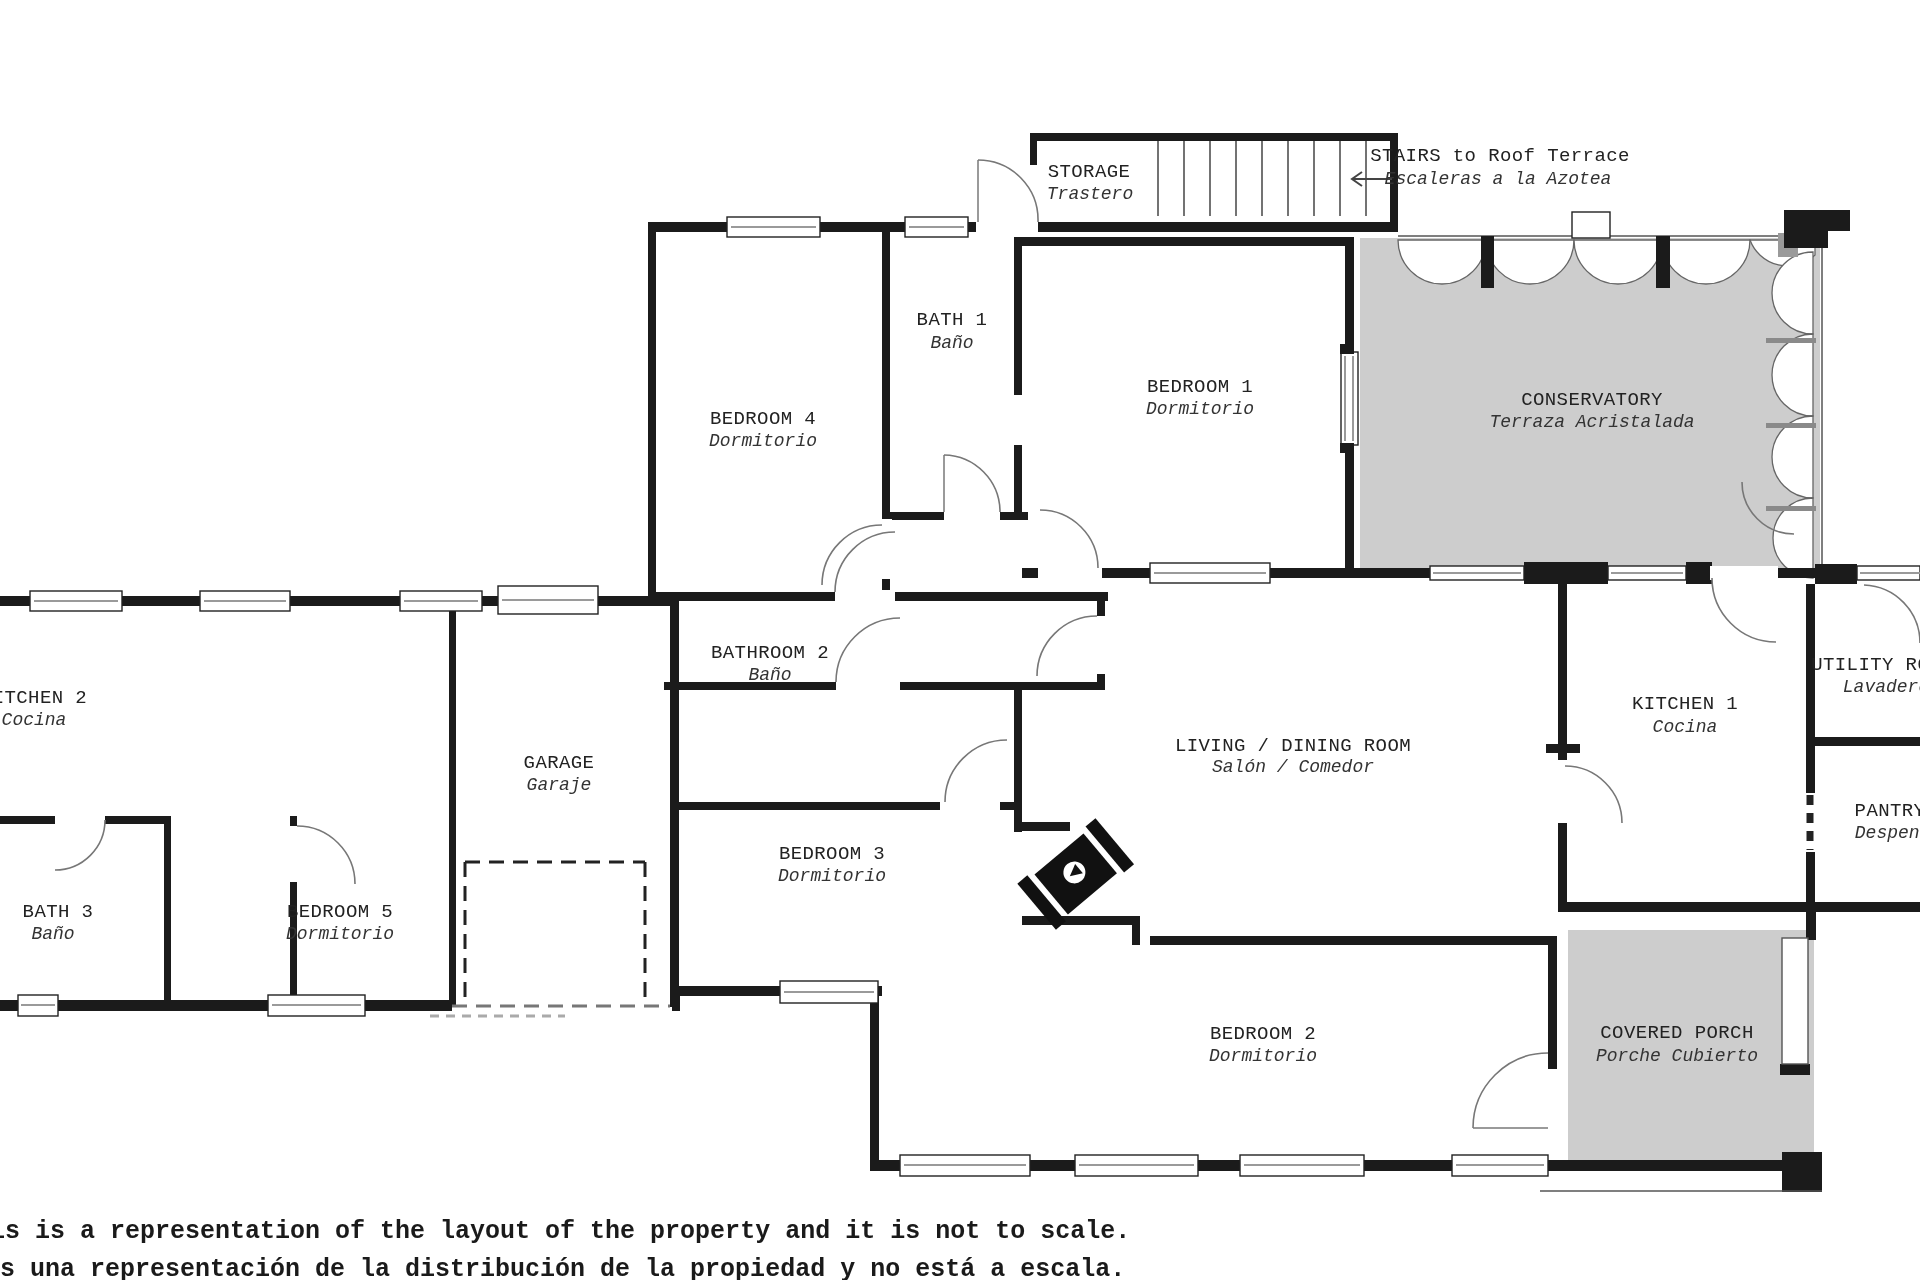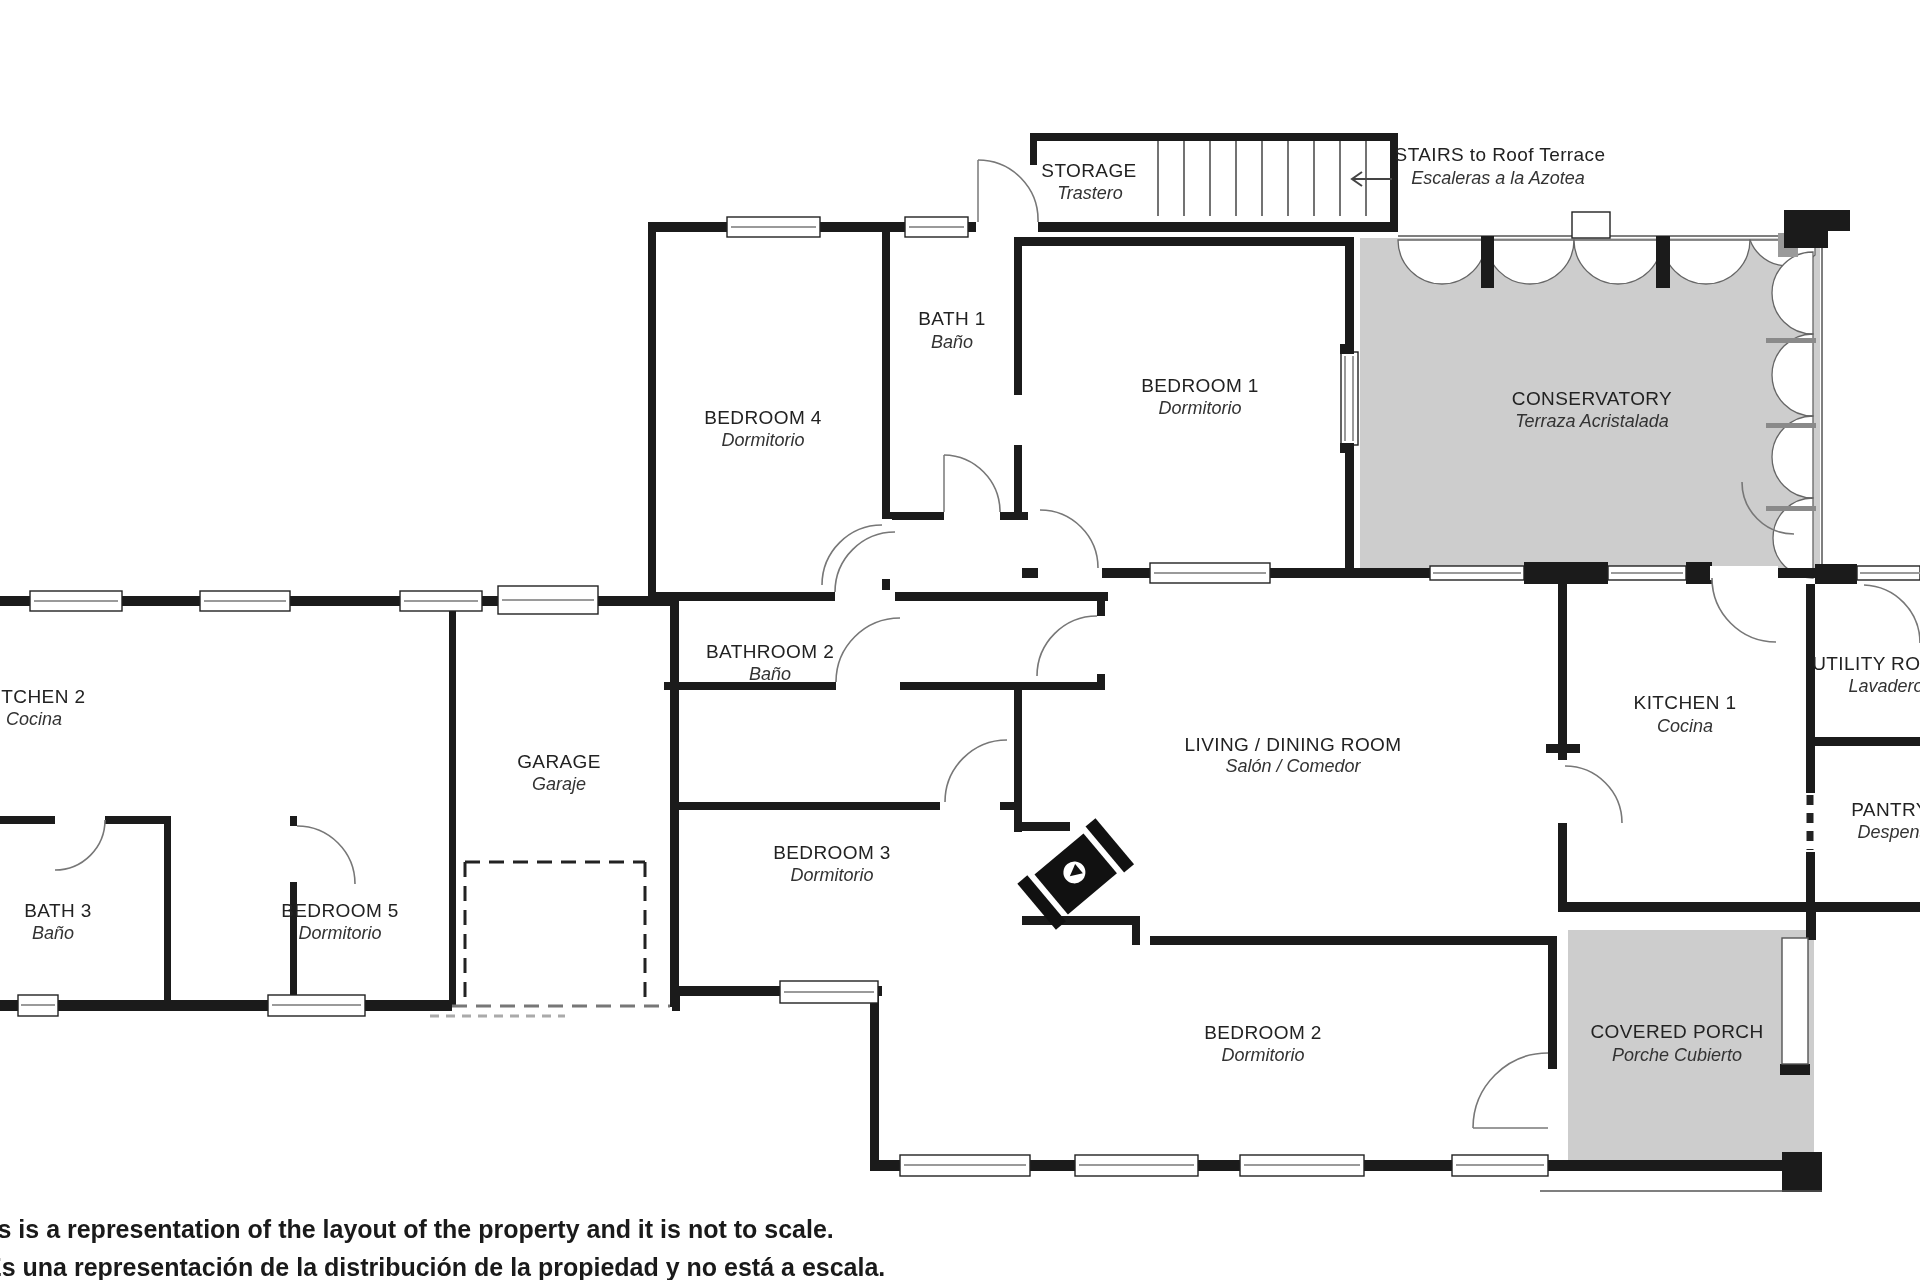--- a/index.html
+++ b/index.html
@@ -1,17 +1,17 @@
 <!DOCTYPE html>
 <html><head>
 <meta charset="utf-8">
 <style>
   html,body{margin:0;padding:0;background:#fff;}
   .page{width:1920px;height:1280px;position:relative;overflow:hidden;background:#fff;
-        font-family:Liberation Sans, sans-serif;}
+        font-family:Liberation Mono, monospace;}
   svg{display:block;}
   .wall{fill:#1b1b1b;}
   .gap{fill:#ffffff;}
   .gray{fill:#cdcdcd;}
   .thin{stroke:#555;stroke-width:1.5;fill:none;}
   .arc{stroke:#777;stroke-width:1.6;fill:none;}
   .leaf{stroke:#9a9a9a;stroke-width:2;fill:none;}
   .win{fill:#fff;stroke:#222;stroke-width:1.4;}
   .winl{stroke:#9a9a9a;stroke-width:2;}
   .scal{fill:#fff;stroke:#666;stroke-width:1.3;}

